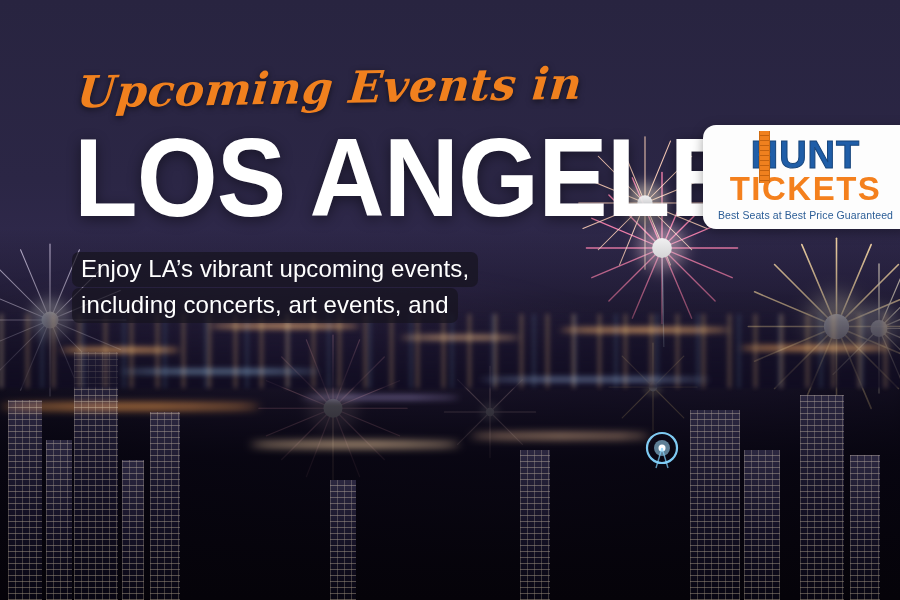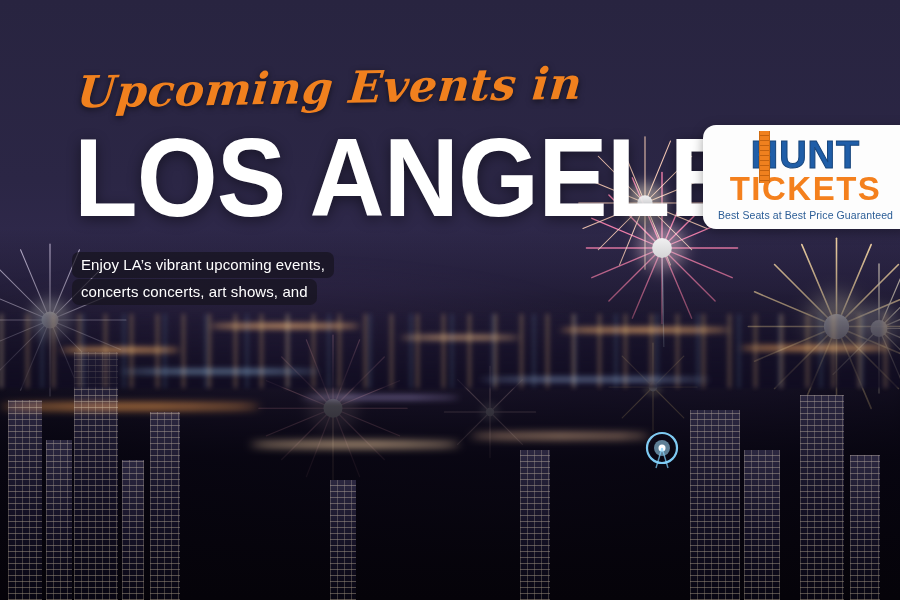--- a/index.html
+++ b/index.html
@@ -92,21 +92,21 @@
     transform:scaleX(.93);
     transform-origin:left top;
     white-space:nowrap;
     text-shadow:0 3px 14px rgba(0,0,0,.45);
   }
 
   .sub { position:absolute; left:72px; top:252px; width:420px; }
   .sub .ln {
     display:table;
     color:#fff;
-    font-size:15px; line-height:1.0;
+    font-size:24px; line-height:1.0;
     padding:5px 9px 6px 9px;
     margin-bottom:1px;
     background:rgba(22,20,30,.72);
     border-radius:7px;
     white-space:nowrap;
     letter-spacing:.1px;
   }
 
   
   .logocard {
@@ -387,21 +387,21 @@
   </div>
 
   <div class="copy">
 
     <div class="script">Upcoming Events in</div>
 
     <h1 class="headline">LOS ANGELES</h1>
 
     <div class="sub">
       <div class="ln">Enjoy LA’s vibrant upcoming events,</div>
-      <div class="ln">concerts concerts, art shows, and</div>
+      <div class="ln">including concerts, art events, and</div>
     </div>
   </div>
 
   <div class="logocard">
     <div class="logo-hunt">
       <span class="ticketstub"></span>
       <span>HUNT</span>
     </div>
     <span class="logo-tickets">TICKETS</span>
     <span class="logo-tag">Best Seats at Best Price Guaranteed</span>

